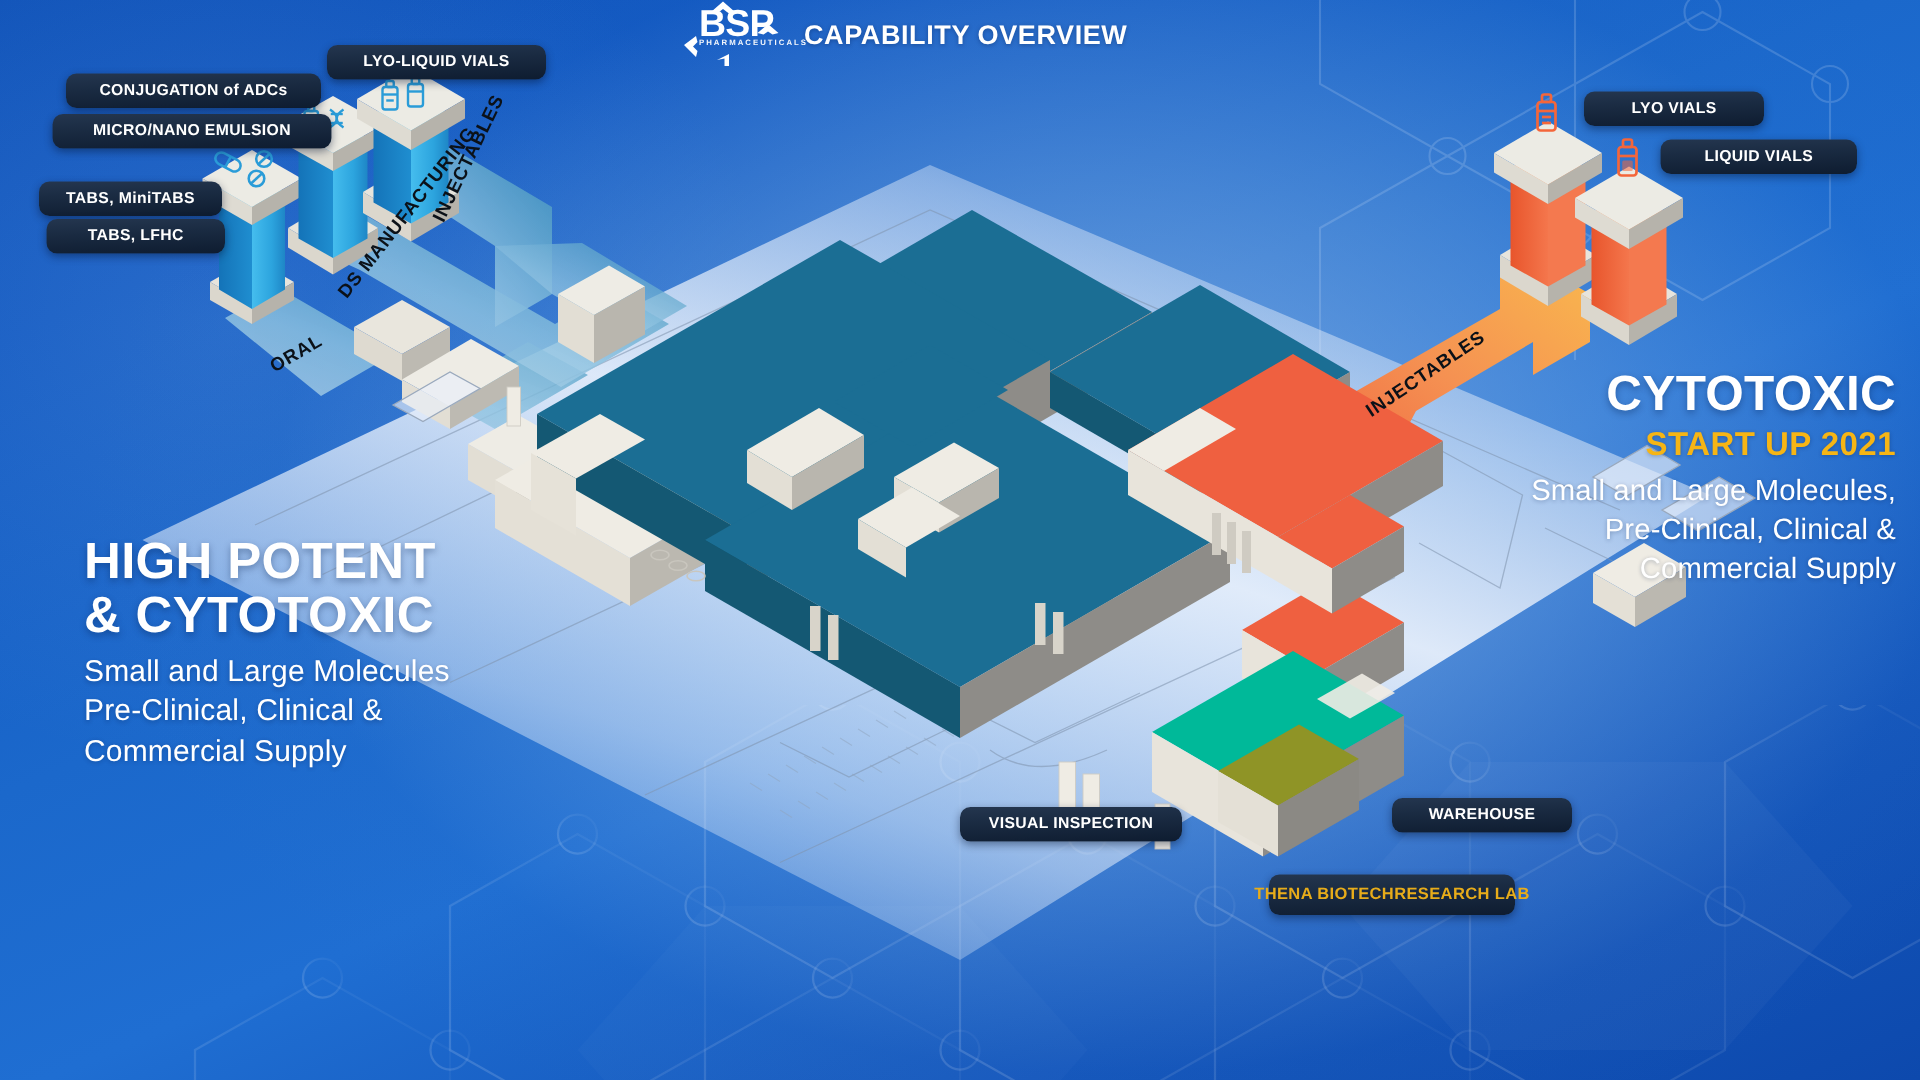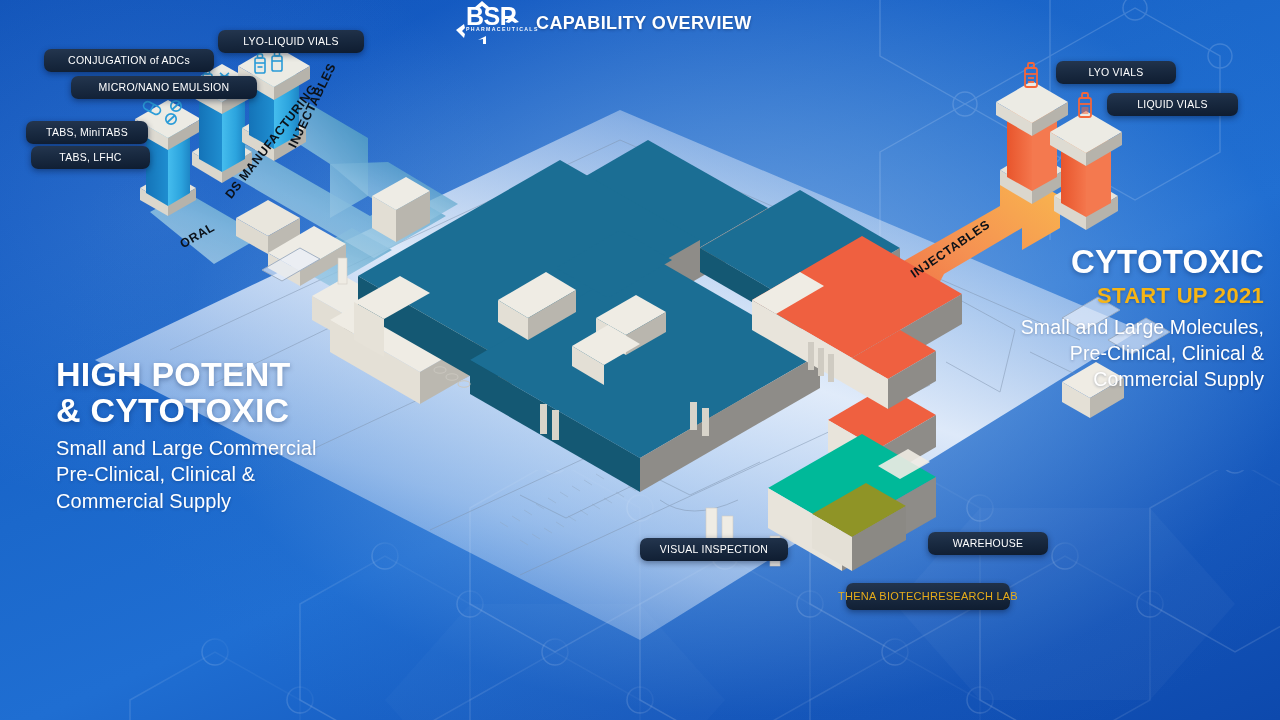--- a/index.html
+++ b/index.html
@@ -39,21 +39,21 @@
   #right-block .big{font-size:33px;}
   #right-block .startup{color:#f6b515;font-size:22px;font-weight:bold;margin-top:4px;
     letter-spacing:.3px;text-shadow:0 1px 3px rgba(0,25,70,.3);}
   #right-block .sub{font-size:19.5px;}
 
   
   .pill{
     position:absolute;display:flex;align-items:center;justify-content:center;
     background:linear-gradient(178deg,#24364f 0%,#1a2b42 40%,#0e1c30 100%);
     color:#fff;border-radius:7px;white-space:nowrap;
-    font-size:10.5px;font-weight:normal;letter-spacing:.25px;
+    font-size:10.5px;font-weight:bold;letter-spacing:.25px;
     padding:5px 12px;box-shadow:0 2px 6px rgba(0,15,45,.45);
     line-height:1.25;text-align:right;
   }
   .pill.gold{color:#e7ac1a;padding:6px 16px;font-size:11px;line-height:1.35;}
 
   
   .plabel{position:absolute;color:#0b1118;font-weight:bold;white-space:nowrap;
     font-size:12.5px;letter-spacing:.6px;transform-origin:left center;}
 </style>
 </head>
@@ -497,36 +497,36 @@
       </svg>
       <div class="bsp">BSP</div>
       <div class="ph">PHARMACEUTICALS</div>
     </div>
     <div class="ttl">CAPABILITY OVERVIEW</div>
   </div>
 
   <div class="block" id="left-block">
     <div class="big">HIGH POTENT</div>
     <div class="big">&amp; CYTOTOXIC</div>
-    <div class="sub">Small and Large Commercial</div>
+    <div class="sub">Small and Large Molecules</div>
     <div class="sub" style="margin-top:0">Pre-Clinical, Clinical &amp;</div>
     <div class="sub" style="margin-top:0">Commercial Supply</div>
   </div>
 
   <div class="block" id="right-block">
     <div class="big">CYTOTOXIC</div>
     <div class="startup">START UP 2021</div>
     <div class="sub">Small and Large Molecules,</div>
     <div class="sub" style="margin-top:0">Pre-Clinical, Clinical &amp;</div>
     <div class="sub" style="margin-top:0">Commercial Supply</div>
   </div>
 
   <div id="pills-layer">
       <div class="pill" style="left: 44px; top: 49px; width: 146px;">CONJUGATION of ADCs</div>
-      <div class="pill" style="left: 35px; top: 76px; width: 162px; margin-left: 36px;">MICRO/NANO EMULSION</div>
+      <div class="pill" style="left: 35px; top: 76px; width: 162px;">MICRO/NANO EMULSION</div>
       <div class="pill" style="left: 26px; top: 121px; width: 98px;">TABS, MiniTABS</div>
       <div class="pill" style="left: 31px; top: 146px; width: 95px;">TABS, LFHC</div>
       <div class="pill" style="left: 218px; top: 30px; width: 122px;">LYO-LIQUID VIALS</div>
       <div class="pill" style="left: 1056px; top: 61px; width: 96px;">LYO VIALS</div>
       <div class="pill" style="left: 1107px; top: 93px; width: 107px;">LIQUID VIALS</div>
     </div>
   <div id="facility-layer">
       <div class="pill" style="left: 640px; top: 538px; width: 124px;">VISUAL INSPECTION</div>
       <div class="pill" style="left: 928px; top: 532px; width: 96px;">WAREHOUSE</div>
       <div class="pill gold" style="left: 846px; top: 583px; width: 132px; ">

